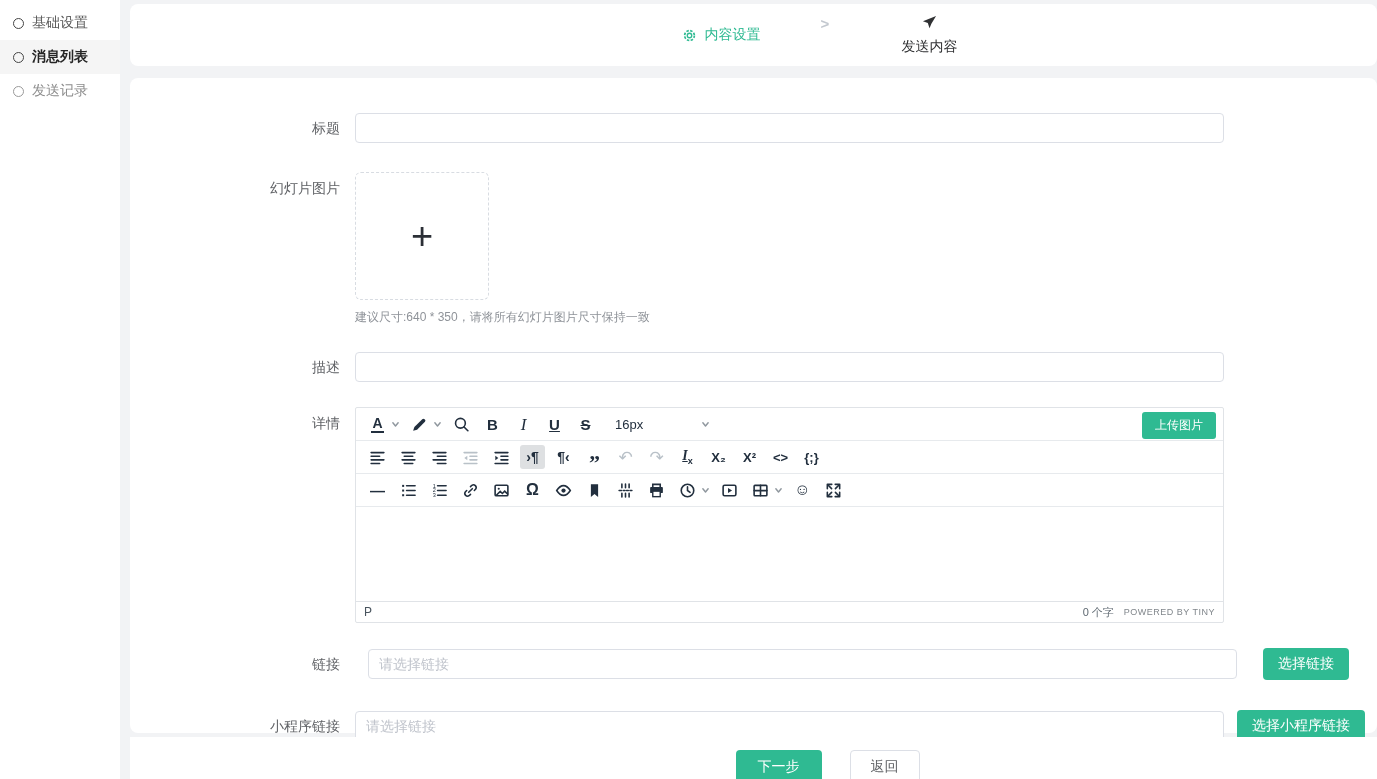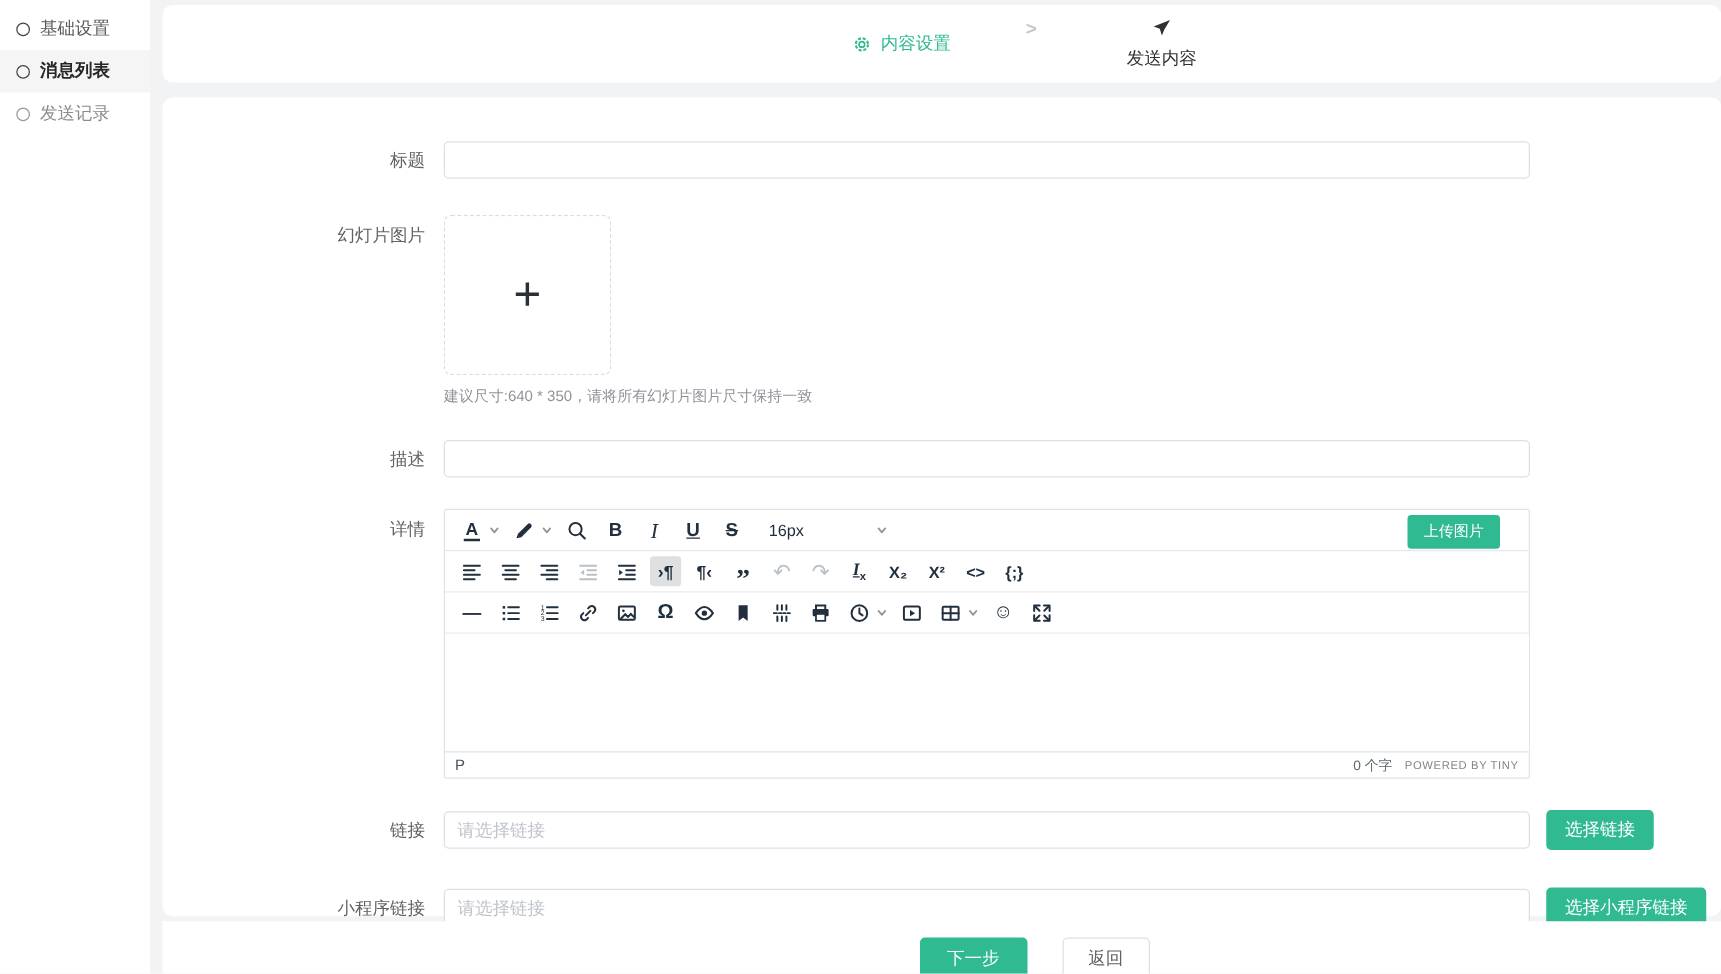--- a/index.html
+++ b/index.html
@@ -72,32 +72,32 @@
   .i-code .g, .i-code-sample .g { font-size:13px; font-weight:700; }
   .i-horizontal-rule .g { font-weight:700; }
   .i-special-character .g { font-weight:600; font-size:16px; }
   .i-emoticons .g { font-size:16px; }
   .rfx { font-size:14px; }
   .rfx u { font-style:italic; font-family:"Liberation Serif","DejaVu Serif",serif; font-weight:600; }
   .rfx sub { font-size:9px; font-weight:700; }
   .tb-fontsize { display:inline-flex; align-items:center; justify-content:space-between; width:108px; height:26px;
                  margin-left:8px; padding:0 6px; border-radius:3px; font-size:13px; color:#222f3e; cursor:pointer; }
   .tb-fontsize .chv { color:#8f979e; }
-  .upload-img-btn { position:absolute; top:4px; right:23px; height:27px; padding:0 13px;
+  .upload-img-btn { position:absolute; top:4px; right:7px; height:27px; padding:0 13px;
                     background:#2fba92; color:#fff; font-size:12px; border:none; border-radius:3px;
                     display:flex; align-items:center; cursor:pointer; font-family:inherit; }
   .editor-body { height:94px; background:#fff; cursor:text; }
   .editor-status { height:21px; border-top:1px solid #e0e3e7; display:flex; align-items:center;
                    justify-content:space-between; padding:0 8px; }
   .el-path { font-size:12px; color:#49545e; cursor:pointer; }
   .status-right { display:flex; align-items:center; gap:10px; }
   .wordcount { font-size:11px; color:#5d6770; }
   .brand { font-size:9px; letter-spacing:0.5px; color:#80868b; cursor:pointer; }
   
-  .row-link { margin-top:25px; align-items:center; }
+  .row-link { margin-top:25px; align-items:center;gap:13px; }
   .row-mini { margin-top:30px; align-items:center; }
   .green-btn { margin-left:13px; height:32px; padding:0 15px; background:#2fba92; color:#fff;
                border:none; border-radius:4px; font-size:14px; display:flex; align-items:center;
                cursor:pointer; white-space:nowrap; font-family:inherit; }
   
   .footer-bar { background:#fff; margin-top:4px; height:42px; flex-shrink:0; overflow:hidden;
                 display:flex; justify-content:center; }
   .footer-group { position:relative; left:74px; display:flex; gap:28px; padding-top:13px; }
   .btn-next { height:34px; padding:0 22px; background:#2fba92; color:#fff; border:none; border-radius:4px;
               font-size:14px; cursor:pointer; font-family:inherit; }

